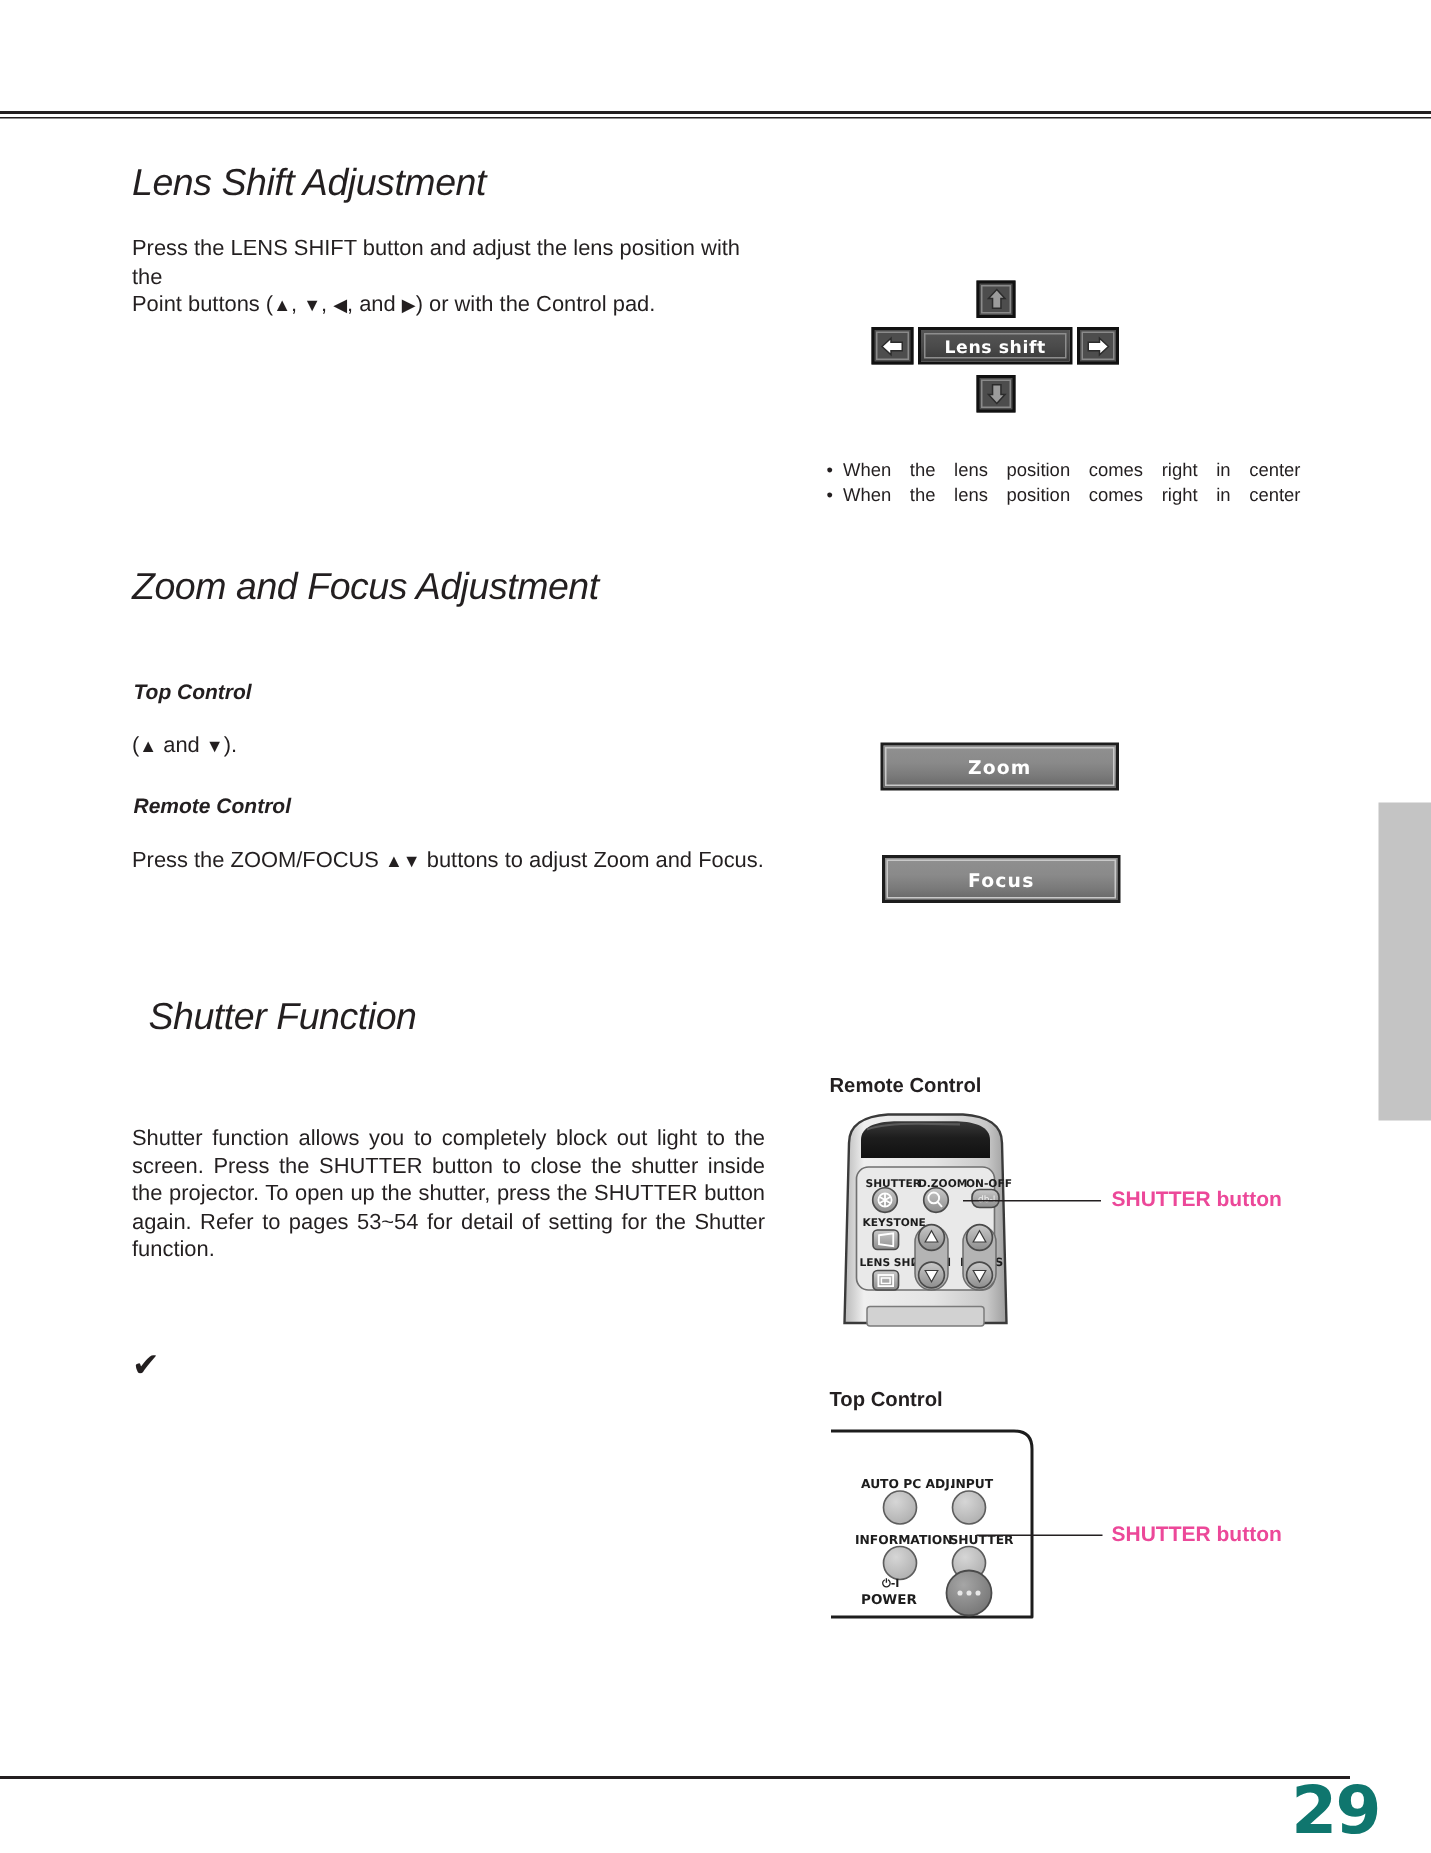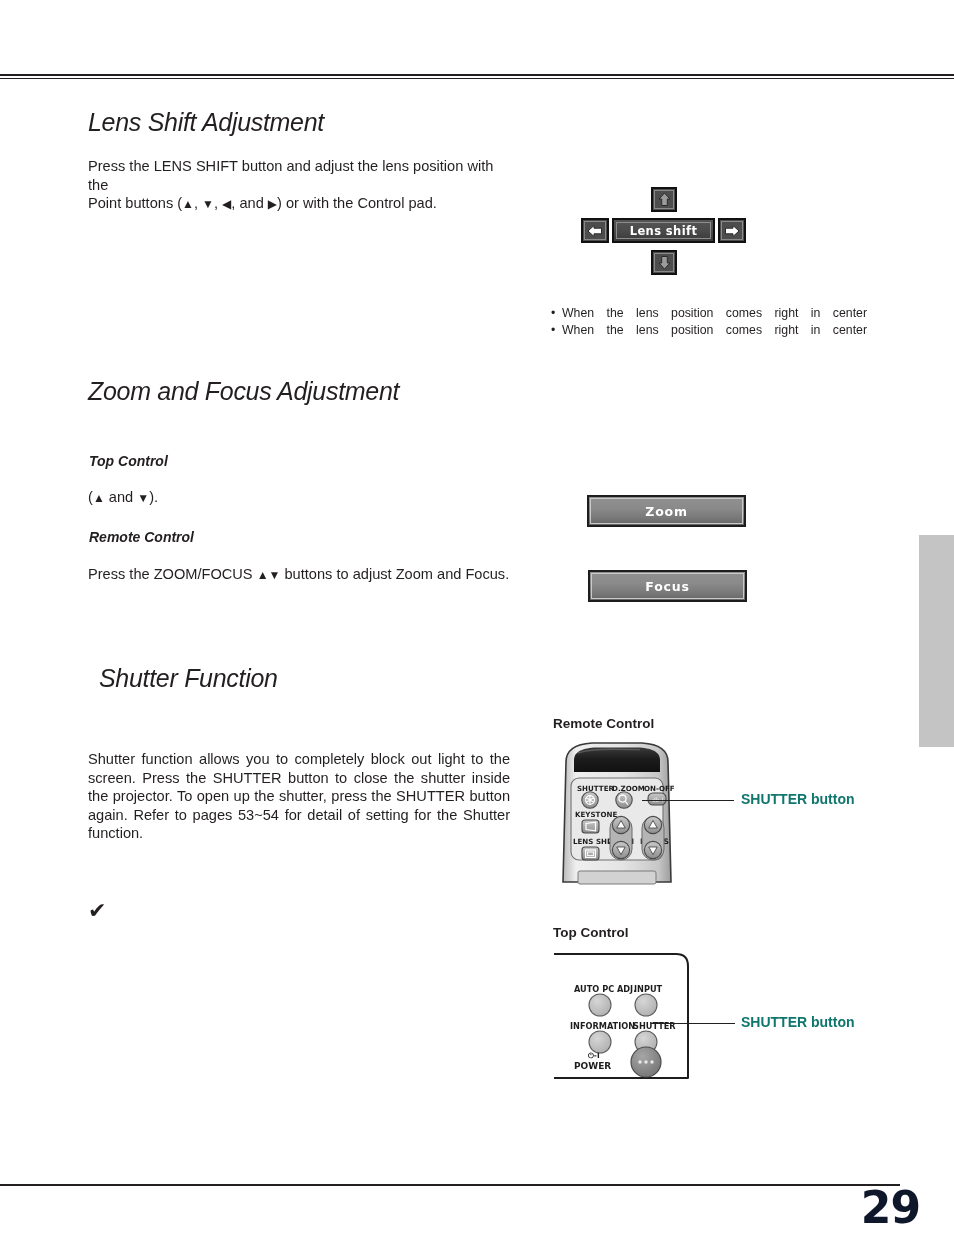--- a/index.html
+++ b/index.html
@@ -32,21 +32,21 @@
     width: 900px; height: 0;
     border-top: 2px solid #231f20;
   }
   .page-number {
     position: absolute;
     right: 34px; top: 1182px;
     font-size: 44px;
     font-weight: bold;
     font-family: "DejaVu Sans", sans-serif;
     letter-spacing: -1px;
-    color: #0f172a;
+    color: #0f766e;
   }
   .side-tab {
     position: absolute;
     left: 919px; top: 535px;
     width: 35px; height: 212px;
     background: #c4c4c4;
   }
 
   
   .h1 {
@@ -73,21 +73,21 @@
     color: #231f20;
   }
   .body-copy.justify { text-align: justify; }
   .tri { font-size: 12px; letter-spacing: 0; }
 
   
   .callout-label {
     position: absolute;
     font-size: 14px;
     font-weight: bold;
-    color: #0f766e;
+    color: #ec4899;
     white-space: nowrap;
   }
   .fig-label {
     position: absolute;
     font-size: 13.5px;
     font-weight: bold;
     color: #231f20;
     white-space: nowrap;
   }
   .leader {

